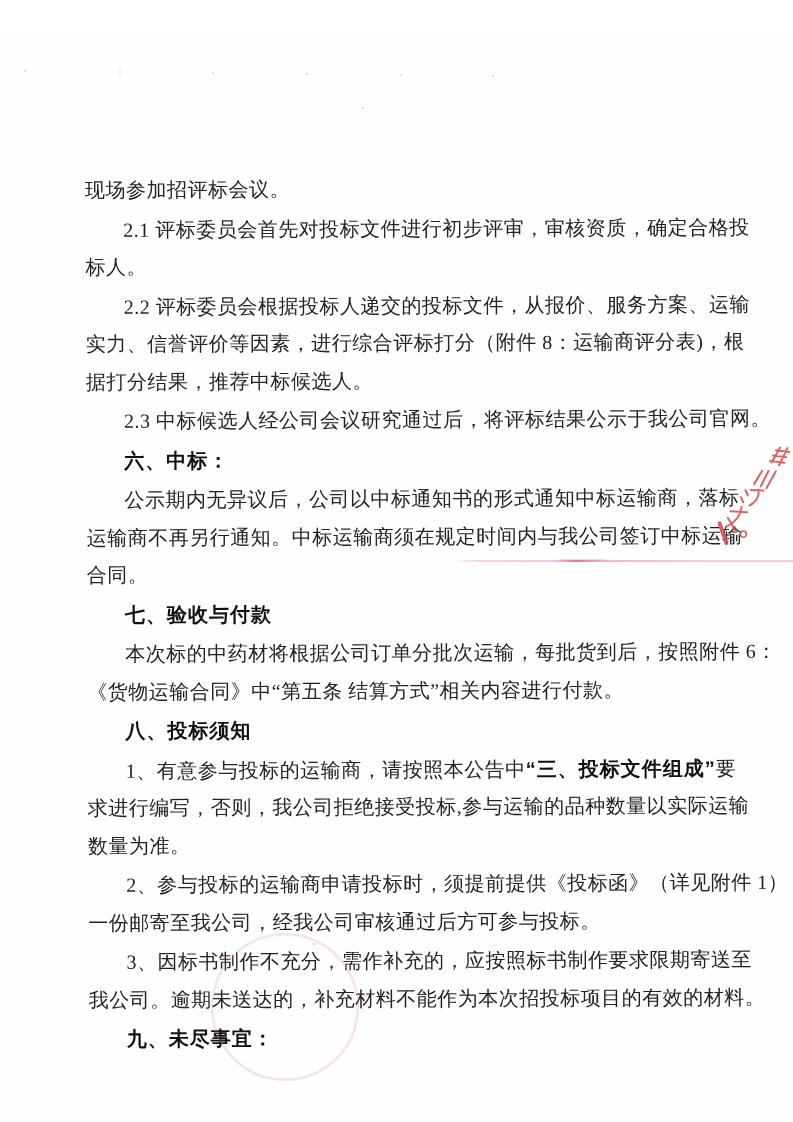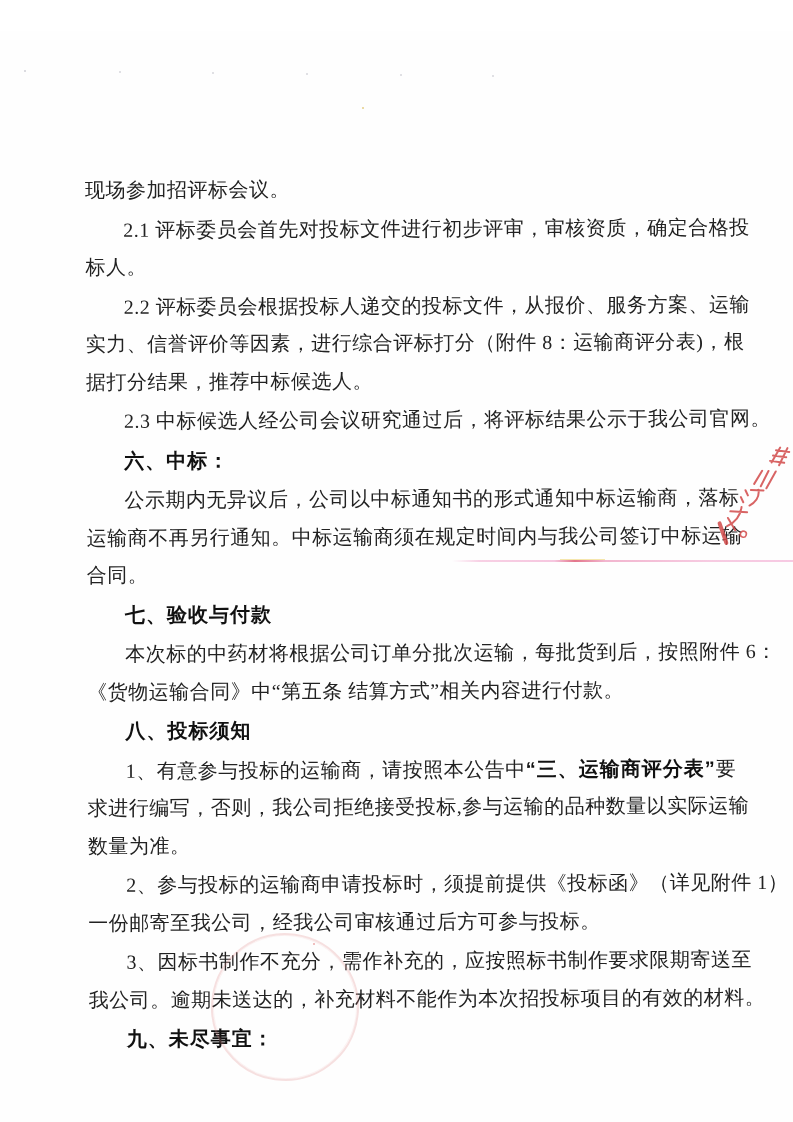--- a/index.html
+++ b/index.html
@@ -83,21 +83,21 @@
       <div class="line">据打分结果，推荐中标候选人。</div>
       <div class="line indent">2.3 中标候选人经公司会议研究通过后，将评标结果公示于我公司官网。</div>
       <div class="line indent bold">六、中标：</div>
       <div class="line indent">公示期内无异议后，公司以中标通知书的形式通知中标运输商，落标</div>
       <div class="line">运输商不再另行通知。中标运输商须在规定时间内与我公司签订中标运输</div>
       <div class="line">合同。</div>
       <div class="line indent bold">七、验收与付款</div>
       <div class="line indent">本次标的中药材将根据公司订单分批次运输，每批货到后，按照附件 6：</div>
       <div class="line">《货物运输合同》中“第五条 结算方式”相关内容进行付款。</div>
       <div class="line indent bold">八、投标须知</div>
-      <div class="line indent"><span>1、有意参与投标的运输商，请按照本公告中</span><span class="b">“三、运输商评分表”</span><span>要</span></div>
+      <div class="line indent"><span>1、有意参与投标的运输商，请按照本公告中</span><span class="b">“三、投标文件组成”</span><span>要</span></div>
       <div class="line">求进行编写，否则，我公司拒绝接受投标,参与运输的品种数量以实际运输</div>
       <div class="line">数量为准。</div>
       <div class="line indent">2、参与投标的运输商申请投标时，须提前提供《投标函》（详见附件 1）</div>
       <div class="line">一份邮寄至我公司，经我公司审核通过后方可参与投标。</div>
       <div class="line indent">3、因标书制作不充分，需作补充的，应按照标书制作要求限期寄送至</div>
       <div class="line">我公司。逾期未送达的，补充材料不能作为本次招投标项目的有效的材料。</div>
       <div class="line indent bold">九、未尽事宜：</div>
     </div>
 
   <svg class="handwriting" viewBox="0 0 60 145">

